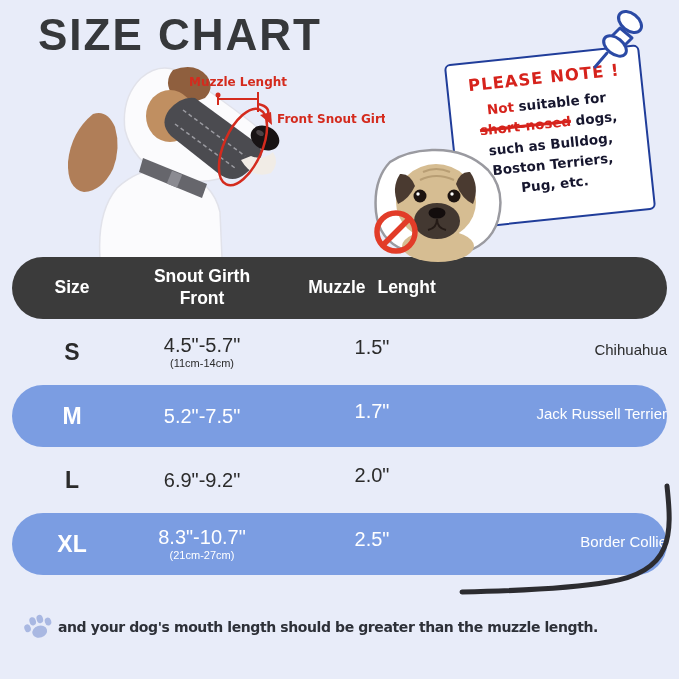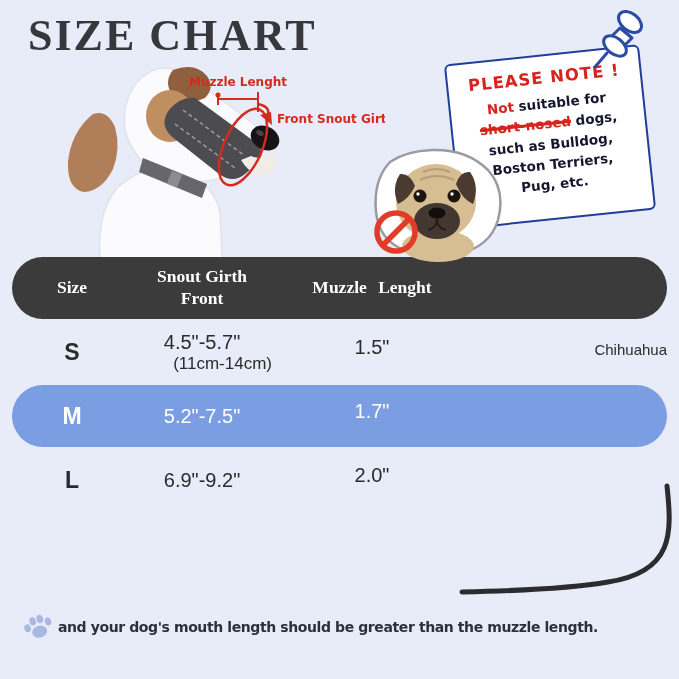--- a/index.html
+++ b/index.html
@@ -2,23 +2,23 @@
 <html><head>
 <meta charset="utf-8">
 <style>
   html,body{margin:0;padding:0;}
   body{
     width:679px;height:679px;position:relative;overflow:hidden;
     background:#e8ecf9;
     font-family:"DejaVu Sans", sans-serif;
   }
   .page-title{
-    position:absolute;left:28px;top:10px;margin:0;
+    position:absolute;left:38px;top:10px;margin:0;
     font-size:44px;font-weight:bold;letter-spacing:2px;color:#36383b;
-    font-family:Liberation Serif, serif;
+    font-family:Liberation Sans, sans-serif;
   }
   
   .dog-svg{position:absolute;left:55px;top:62px;width:330px;height:196px;z-index:1;}
   
   .note-card{
     position:absolute;left:452px;top:54px;width:196px;height:166px;
     background:#ffffff;border:2.5px solid #203d9a;border-radius:6px;
     transform:rotate(-6deg);z-index:2;box-sizing:border-box;
     padding-top:12px;text-align:center;
   }
@@ -35,30 +35,30 @@
   .pin-svg{position:absolute;left:586px;top:8px;width:64px;height:66px;z-index:4;}
   .pug-svg{position:absolute;left:368px;top:128px;width:140px;height:140px;z-index:3;}
   
   .size-table{position:absolute;left:12px;top:257px;width:655px;z-index:2;}
   .t-row{
     display:grid;grid-template-columns:120px 140px 200px 195px;
     align-items:center;height:62px;box-sizing:border-box;
   }
   .t-header{
     background:#3b3b3b;border-radius:31px;color:#ffffff;
-    font-weight:bold;font-family:Liberation Serif, serif;
+    font-weight:bold;font-family:Liberation Sans, sans-serif;
   }
   .t-header .hcell{text-align:center;font-size:17.5px;line-height:1.25;}
   .t-header .wide{word-spacing:7px;}
   .row-pill{background:#7b9de2;border-radius:31px;color:#ffffff;margin-top:2px;}
   .row-plain{color:#2b2b2b;margin-top:2px;}
   .cell{text-align:center;font-family:"Liberation Sans", sans-serif;}
   .cell-size{font-size:23px;font-weight:bold;font-family:"Liberation Sans", sans-serif;}
   .girth-in{font-size:20px;line-height:1.2;}
-  .girth-cm{font-size:17px;line-height:1.2;text-align:right;}
+  .girth-cm{font-size:11px;line-height:1.2;}
   .cell-muzzle{font-size:20px;transform:translateY(-5px);}
   .cell-head{font-size:15px;transform:translateY(-3px);text-align:right;}
   .row-pill .cell{color:#ffffff;}
   
   .swoosh-svg{position:absolute;left:440px;top:478px;width:239px;height:130px;z-index:3;}
   
   .paw-svg{position:absolute;left:23px;top:613px;width:31px;height:29px;z-index:2;}
   .footer-text{
     position:absolute;left:58px;top:616px;width:610px;
     font-size:14px;font-weight:bold;color:#2d3038;letter-spacing:-0.4px;
@@ -160,30 +160,40 @@
     <div class="cell cell-muzzle">1.5"</div>
     <div class="cell cell-head">Chihuahua</div>
   </div>
 
   <div class="t-row row-pill">
     <div class="cell cell-size">M</div>
     <div class="cell">
       <div class="girth-in">5.2"-7.5"</div>
     </div>
     <div class="cell cell-muzzle">1.7"</div>
+    <div class="cell cell-head">Jack Russell Terrier</div>
   </div>
 
   <div class="t-row row-plain">
     <div class="cell cell-size">L</div>
     <div class="cell">
       <div class="girth-in">6.9"-9.2"</div>
     </div>
     <div class="cell cell-muzzle">2.0"</div>
   </div>
 
+  <div class="t-row row-pill">
+    <div class="cell cell-size">XL</div>
+    <div class="cell">
+      <div class="girth-in">8.3"-10.7"</div>
+      <div class="girth-cm">(21cm-27cm)</div>
+    </div>
+    <div class="cell cell-muzzle">2.5"</div>
+    <div class="cell cell-head">Border Collie</div>
+  </div>
 </div>
 
 <svg class="swoosh-svg" viewBox="0 0 239 130">
   <path d="M227,8 C232,55 234,94 168,104 C128,111 70,113 22,114" stroke="#2c2c30" stroke-width="5" fill="none" stroke-linecap="round"></path>
 </svg>
 
 <svg class="paw-svg" viewBox="0 0 31 29">
   <g transform="rotate(-18 15 15)" fill="#a9b8e2">
     <ellipse cx="15.5" cy="19" rx="7.5" ry="6"></ellipse>
     <ellipse cx="5" cy="12" rx="3.2" ry="4"></ellipse>

